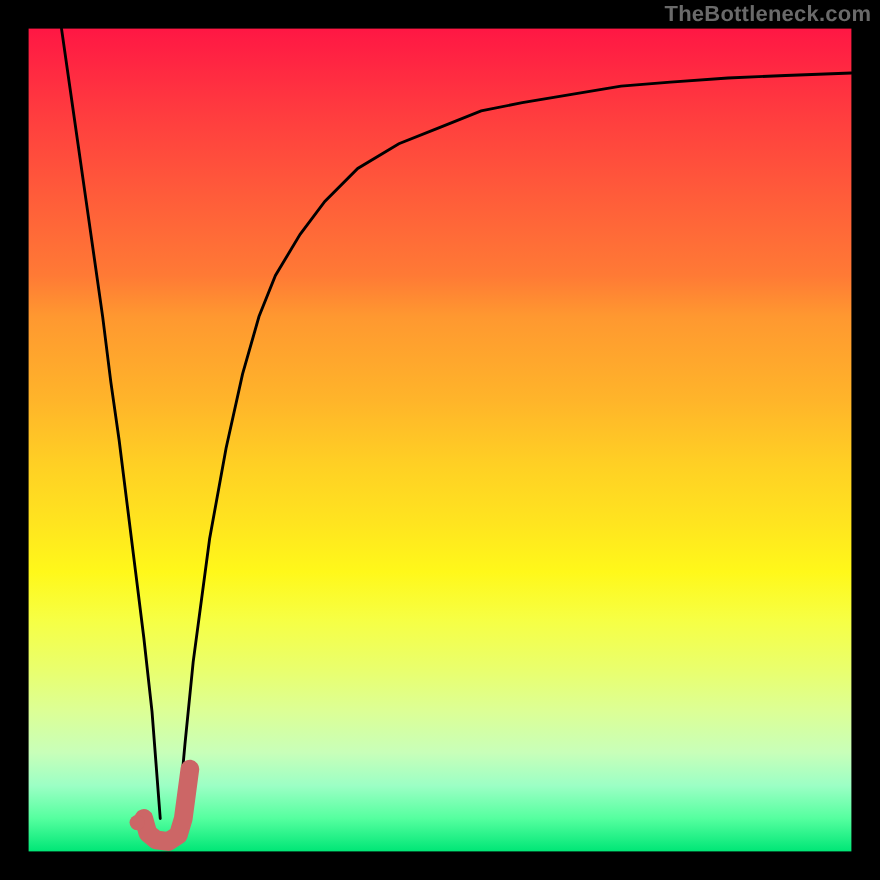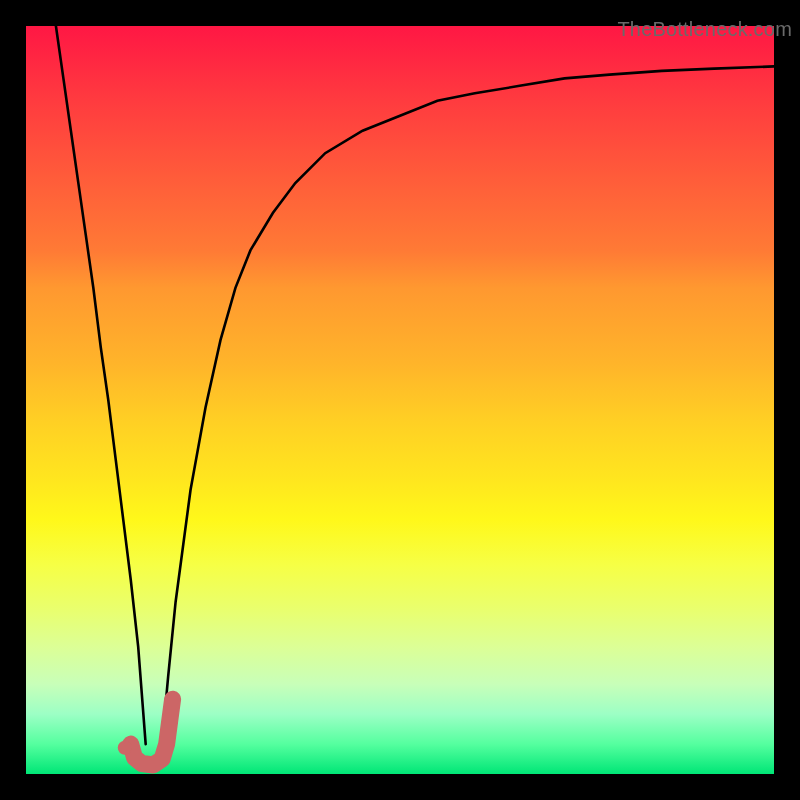--- a/index.html
+++ b/index.html
@@ -46,25 +46,25 @@
   svg.curves {
     position: absolute;
     left: 0;
     top: 0;
     width: 748px;
     height: 748px;
     overflow: visible;
   }
   .watermark {
     position: absolute;
-    top: 18px;
+    top: 2px;
     right: 8px;
     color: #6a6a6a;
     font-size: 20px;
-    font-weight: 400;
+    font-weight: 700;
     letter-spacing: 0.2px;
     user-select: none;
   }
 </style>
 </head>
 <body>
 
 <div class="frame">
   <div class="plot-area">
     <svg class="curves" viewBox="0 0 748 748" preserveAspectRatio="none">

